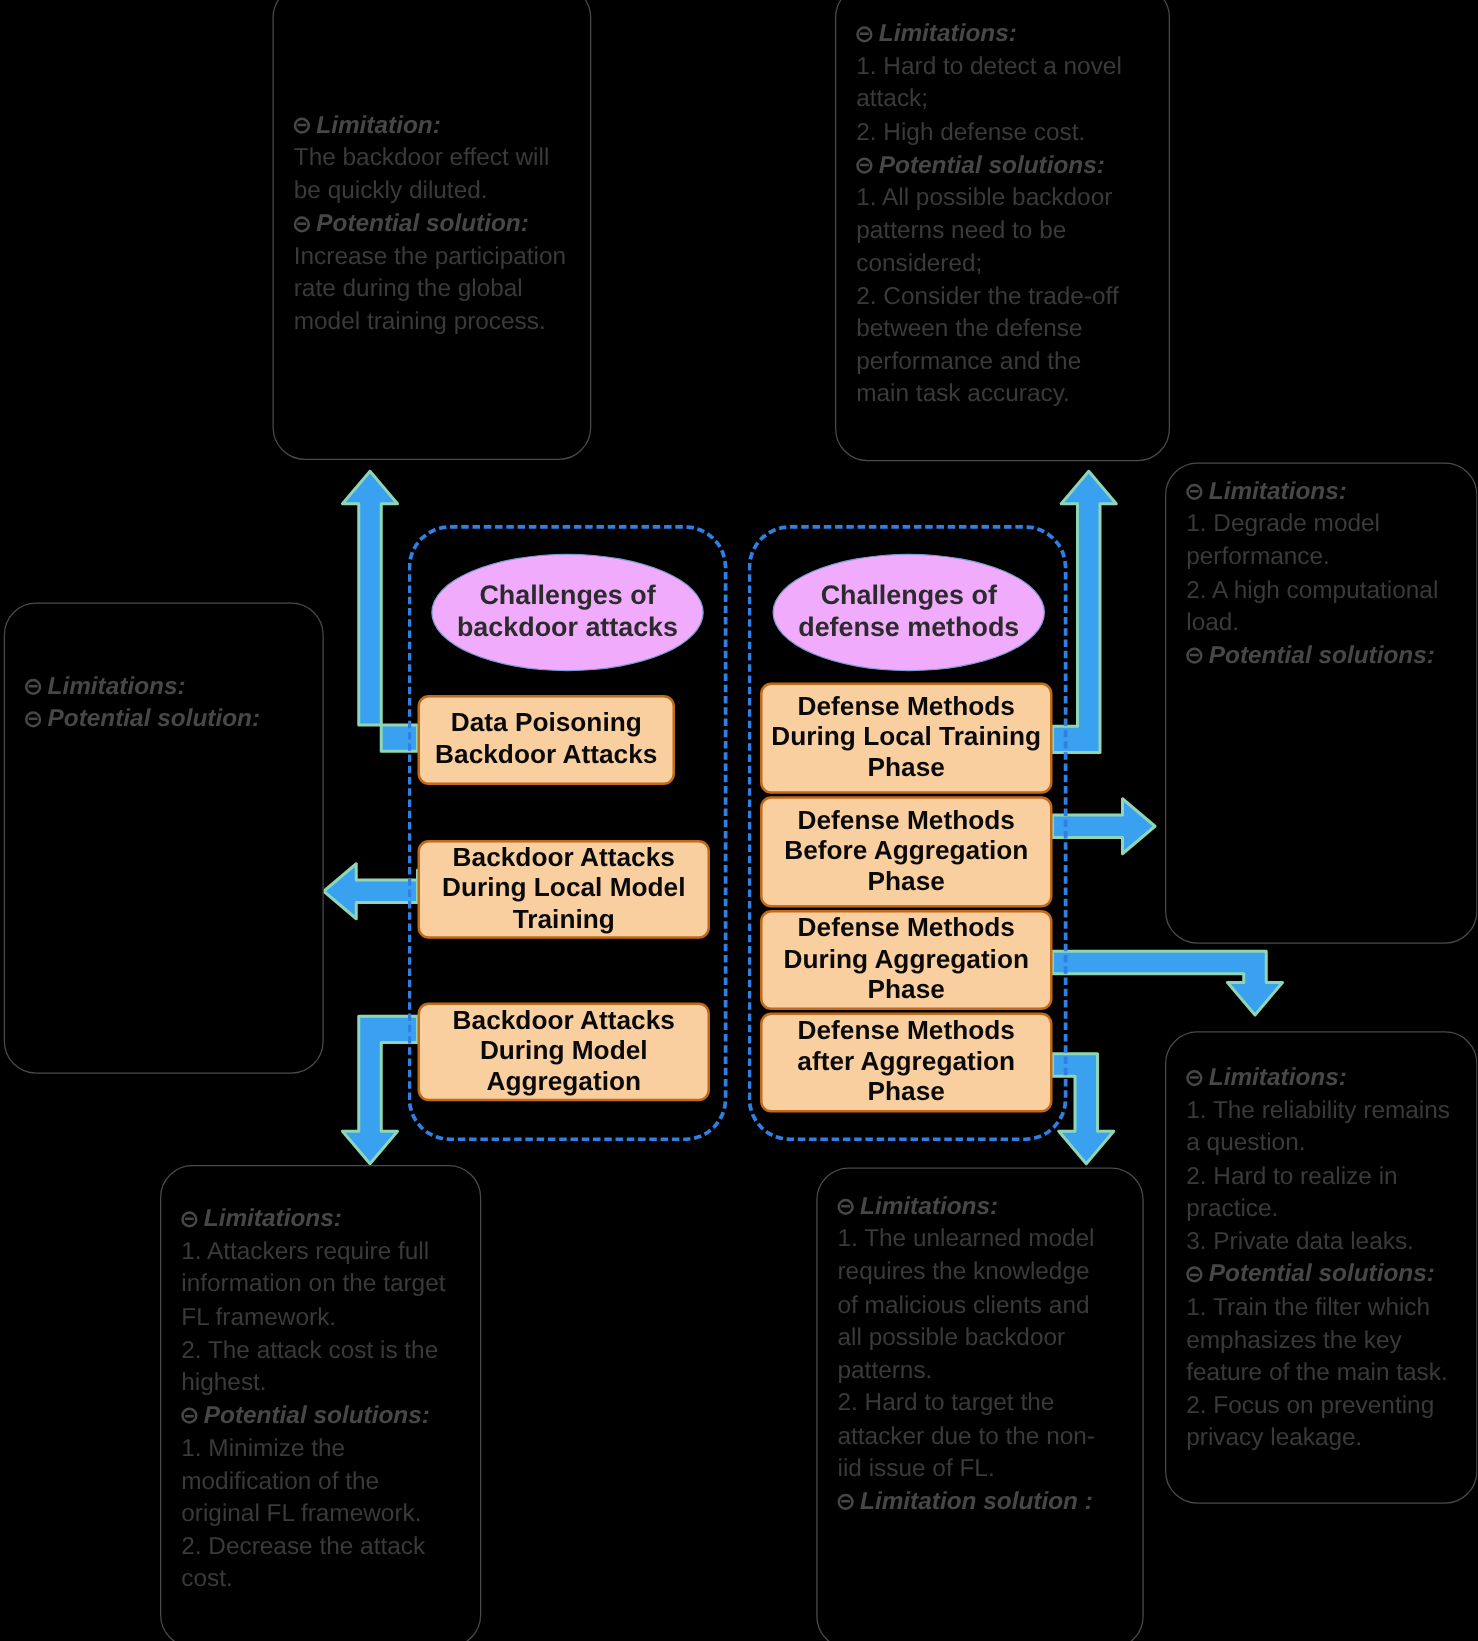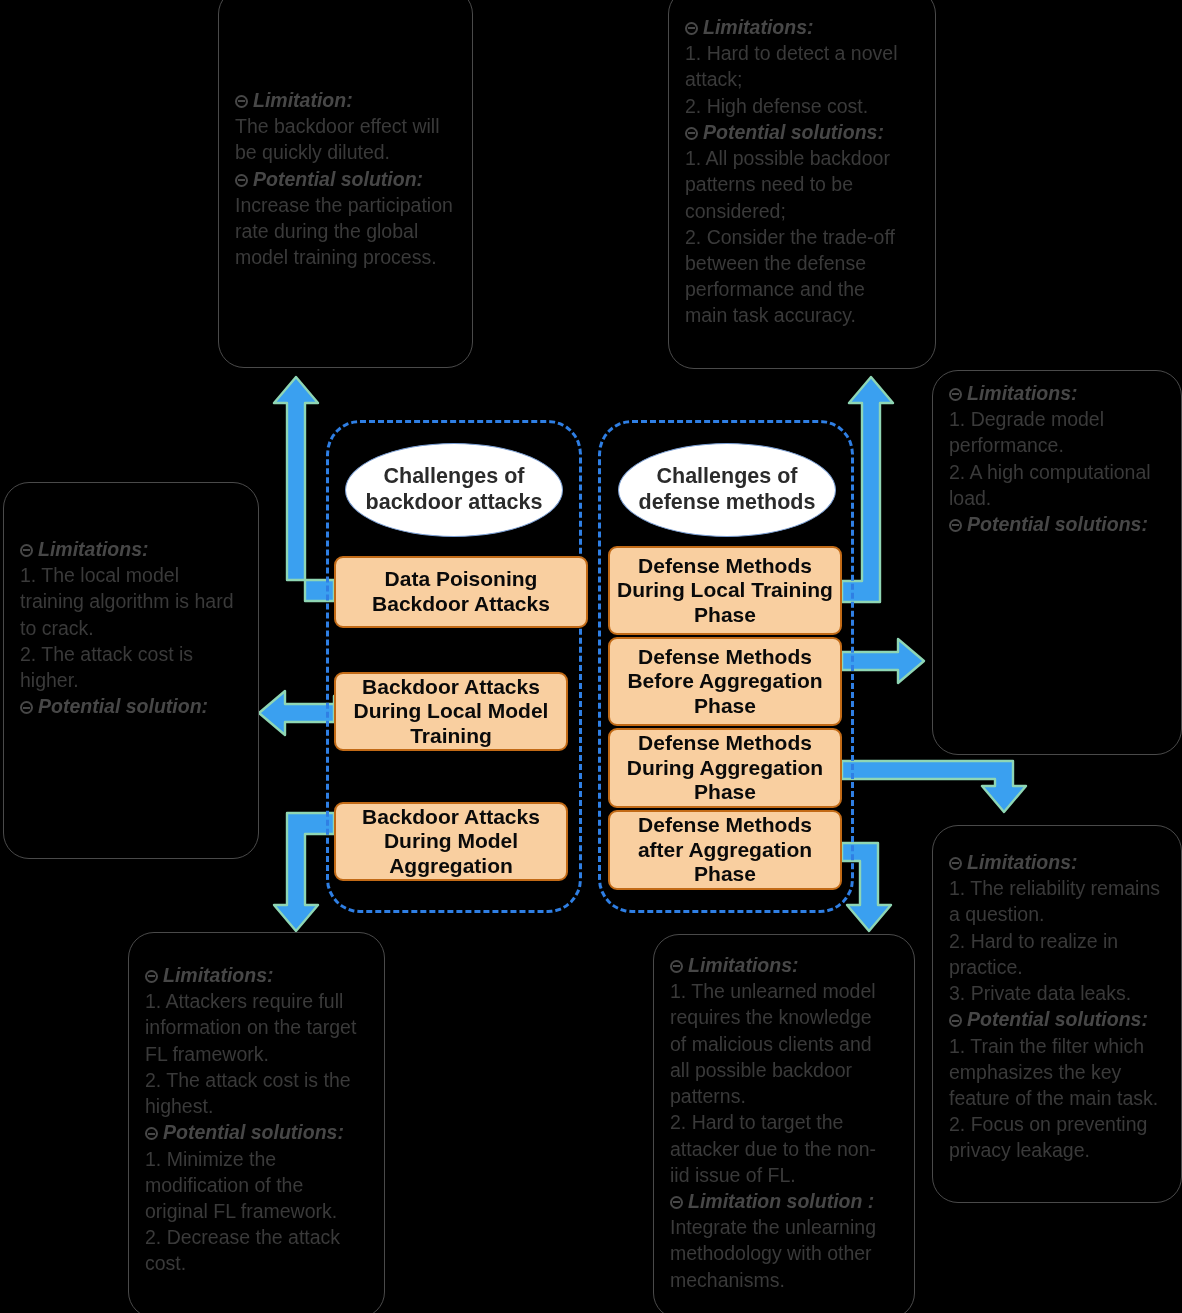--- a/index.html
+++ b/index.html
@@ -34,21 +34,21 @@
   .dashgroup{
     position:absolute;
     border:3px dashed #2f7fe4;
     border-radius:34px;
     box-sizing:border-box;
   }
 
   
   .ellipse{
     position:absolute;
-    background:#ffffff;
+    background:#f0abfc;
     border:1.6px solid #7b9fd4;
     border-radius:50%;
     display:flex;align-items:center;justify-content:center;
     text-align:center;
     font-weight:bold;
     font-size:21.5px;
     color:#2b2b2b;
     line-height:1.2;
     box-sizing:border-box;
   }
@@ -118,40 +118,38 @@
   <div>
       <div class="ln"><span class="bullet"></span><span class="hd">Limitations:</span></div>
       <div class="ln">1. Degrade model<br>performance.<br>2. A high computational<br>load.</div>
       <div class="ln"><span class="bullet"></span><span class="hd">Potential solutions:</span></div>
     </div>
 </div>
 
 <div class="note" style="left:3px;top:482px;width:256px;height:377px;padding-top:53px;">
   <div>
       <div class="ln"><span class="bullet"></span><span class="hd">Limitations:</span></div>
-      <div class="ln">1. The local model<br>training algorithm is hard<br>to crack.<br>2. The attack cost is<br>higher.</div>
       <div class="ln"><span class="bullet"></span><span class="hd">Potential solution:</span></div>
     </div>
 </div>
 
 <div class="note" style="left:128px;top:932px;width:257px;height:386px;padding-top:29px;">
   <div>
       <div class="ln"><span class="bullet"></span><span class="hd">Limitations:</span></div>
       <div class="ln">1. Attackers require full<br>information on the target<br>FL framework.<br>2. The attack cost is the<br>highest.</div>
       <div class="ln"><span class="bullet"></span><span class="hd">Potential solutions:</span></div>
       <div class="ln">1. Minimize the<br>modification of the<br>original FL framework.<br>2. Decrease the attack<br>cost.</div>
     </div>
 </div>
 
 <div class="note" style="left:653px;top:934px;width:262px;height:385px;padding-top:17px;">
   <div>
       <div class="ln"><span class="bullet"></span><span class="hd">Limitations:</span></div>
       <div class="ln">1. The unlearned model<br>requires the knowledge<br>of malicious clients and<br>all possible backdoor<br>patterns.<br>2. Hard to target the<br>attacker due to the non-<br>iid issue of FL.</div>
       <div class="ln"><span class="bullet"></span><span class="hd">Limitation solution :</span></div>
-      <div class="ln">Integrate the unlearning<br>methodology with other<br>mechanisms.</div>
     </div>
 </div>
 
 <div class="note" style="left:932px;top:825px;width:250px;height:378px;padding-top:23px;">
   <div>
       <div class="ln"><span class="bullet"></span><span class="hd">Limitations:</span></div>
       <div class="ln">1. The reliability remains<br>a question.<br>2. Hard to realize in<br>practice.<br>3. Private data leaks.</div>
       <div class="ln"><span class="bullet"></span><span class="hd">Potential solutions:</span></div>
       <div class="ln">1. Train the filter which<br>emphasizes the key<br>feature of the main task.<br>2. Focus on preventing<br>privacy leakage.</div>
     </div>
@@ -162,21 +160,21 @@
 <div class="dashgroup" style="left:598px;top:420px;width:256px;height:493px;"></div>
 
 <div class="ellipse" style="left:345px;top:443px;width:218px;height:94px;">
   <span>Challenges of<br>backdoor attacks</span>
 </div>
 
 <div class="ellipse" style="left:618px;top:443px;width:218px;height:94px;">
   <span>Challenges of<br>defense methods</span>
 </div>
 
-<div class="obox" style="left:334px;top:556px;width:254px;height:72px;">
+<div class="obox" style="left:334px;top:556px;width:206px;height:72px;">
   <span>Data Poisoning<br>Backdoor Attacks</span>
 </div>
 <div class="obox" style="left:334px;top:672px;width:234px;height:79px;">
   <span>Backdoor Attacks<br>During Local Model<br>Training</span>
 </div>
 <div class="obox" style="left:334px;top:802px;width:234px;height:79px;">
   <span>Backdoor Attacks<br>During Model<br>Aggregation</span>
 </div>
 
 <div class="obox" style="left:608px;top:546px;width:234px;height:89px;">

